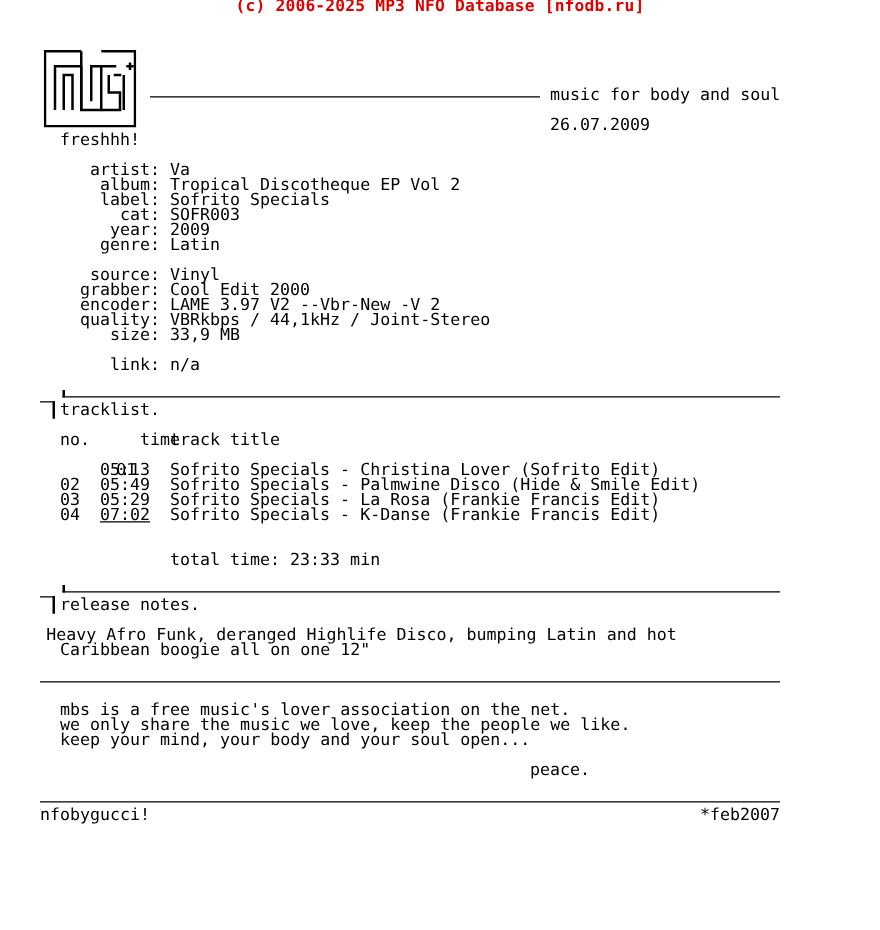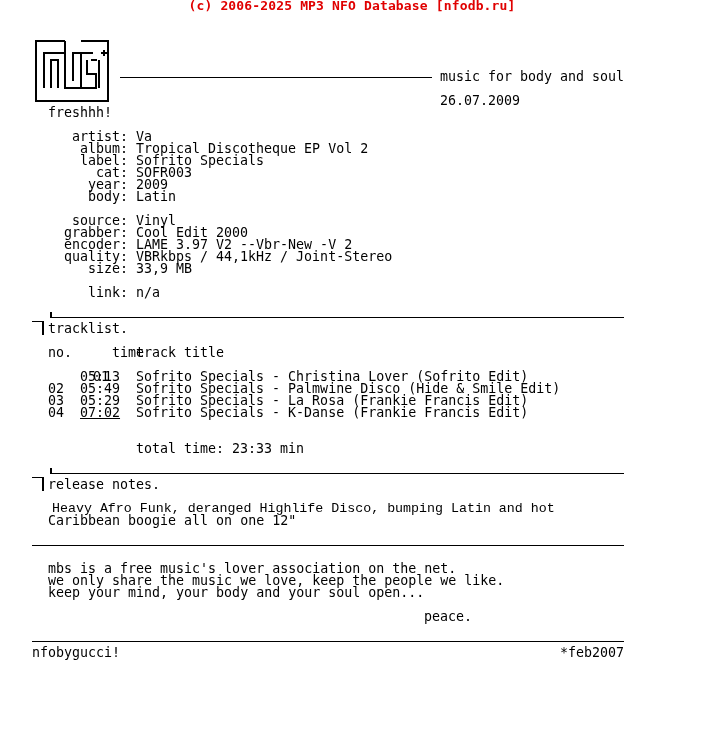--- a/index.html
+++ b/index.html
@@ -55,21 +55,21 @@
 
   <div class="t" style="left:0; top:155px; width:96px; text-align:right;">label:</div>
   <div class="t" style="left:104px; top:155px;">Sofrito Specials</div>
 
   <div class="t" style="left:0; top:167px; width:96px; text-align:right;">cat:</div>
   <div class="t" style="left:104px; top:167px;">SOFR003</div>
 
   <div class="t" style="left:0; top:179px; width:96px; text-align:right;">year:</div>
   <div class="t" style="left:104px; top:179px;">2009</div>
 
-  <div class="t" style="left:0; top:191px; width:96px; text-align:right;">body:</div>
+  <div class="t" style="left:0; top:191px; width:96px; text-align:right;">genre:</div>
   <div class="t" style="left:104px; top:191px;text-align:right;">Latin</div>
 
   <div class="t" style="left:0; top:215px; width:96px; text-align:right;">source:</div>
   <div class="t" style="left:104px; top:215px;">Vinyl</div>
 
   <div class="t" style="left:0; top:227px; width:96px; text-align:right;">grabber:</div>
   <div class="t" style="left:104px; top:227px;">Cool Edit 2000</div>
 
   <div class="t" style="left:0; top:239px; width:96px; text-align:right;">encoder:</div>
   <div class="t" style="left:104px; top:239px;">LAME 3.97 V2 --Vbr-New -V 2</div>
@@ -115,21 +115,21 @@
   </div>
 
   <div class="ln" style="left:104px; top:443px;">total time: 23:33 min</div>
 
   <div class="rule" style="left:18px; top:473px; width:574px;"></div>
   <div class="vbar" style="left:18px; top:468px; height:6px;"></div>
   <div class="rule" style="left:0; top:477px; width:12px;"></div>
   <div class="vbar" style="left:10px; top:477px; height:14px;"></div>
   <div class="ln" style="left:16px; top:479px;">release notes.</div>
 
-  <div class="ln" style="left:20px; top:503px;font-family:Liberation Mono, monospace;">Heavy Afro Funk, deranged Highlife Disco, bumping Latin and hot</div>
+  <div class="ln" style="left:5px; top:503px;">Heavy Afro Funk, deranged Highlife Disco, bumping Latin and hot</div>
   <div class="ln" style="left:16px; top:515px;">Caribbean boogie all on one 12"</div>
 
   <div class="rule" style="left:0; top:545px; width:592px;"></div>
 
   <div class="ln" style="left:16px; top:563px;">mbs is a free music's lover association on the net.</div>
   <div class="ln" style="left:16px; top:575px;">we only share the music we love, keep the people we like.</div>
   <div class="ln" style="left:16px; top:587px;">keep your mind, your body and your soul open...</div>
   <div class="ln" style="left:392px; top:611px;">peace.</div>
 
   <div class="rule" style="left:0; top:641px; width:592px;"></div>

